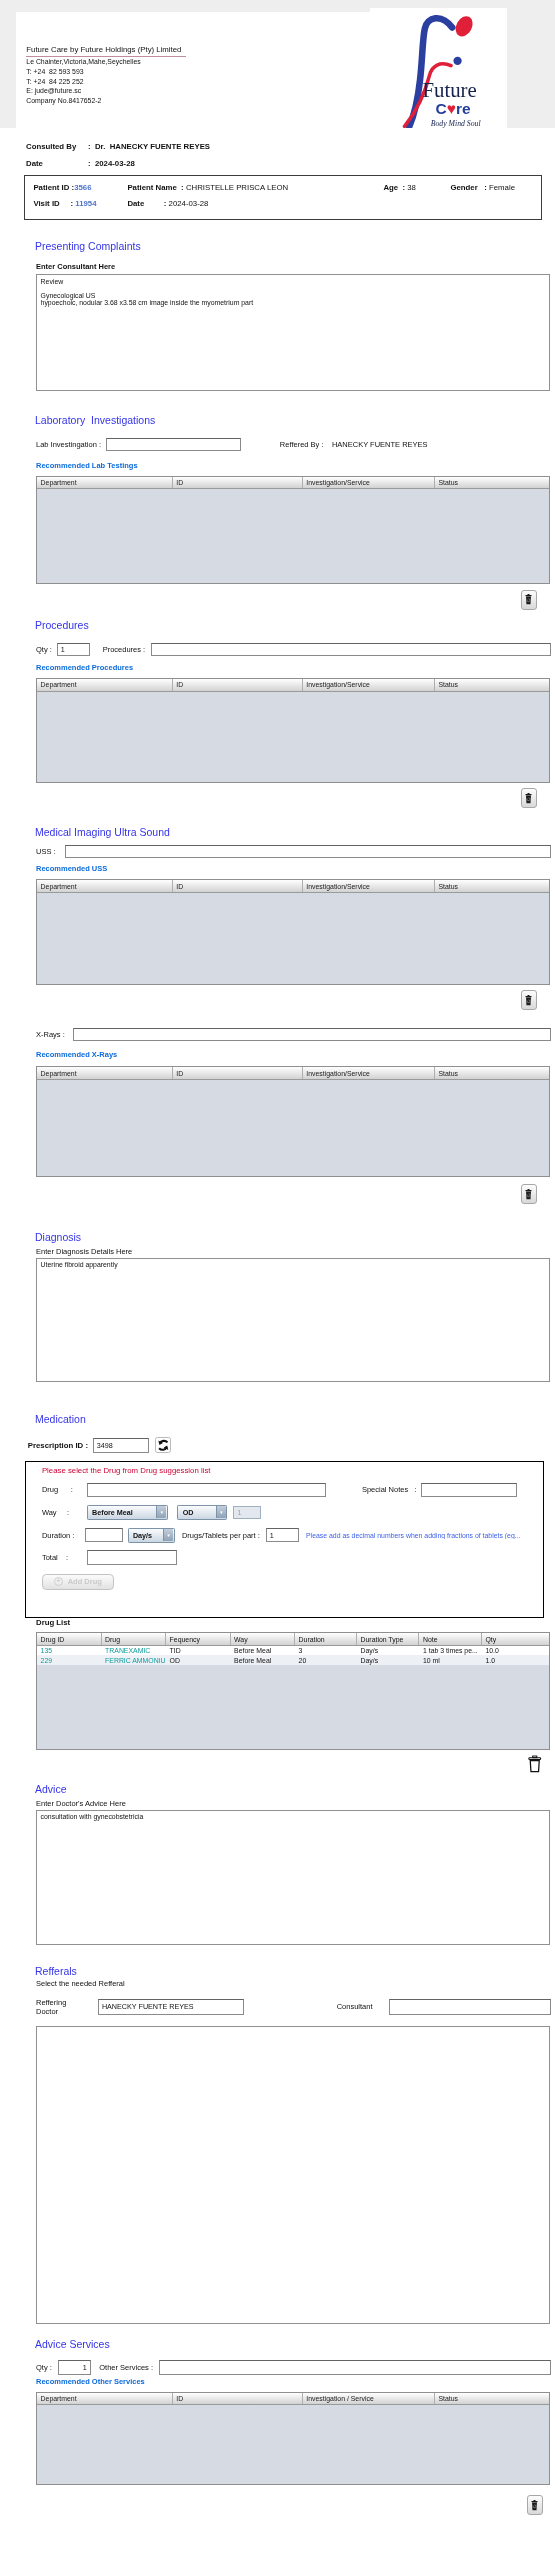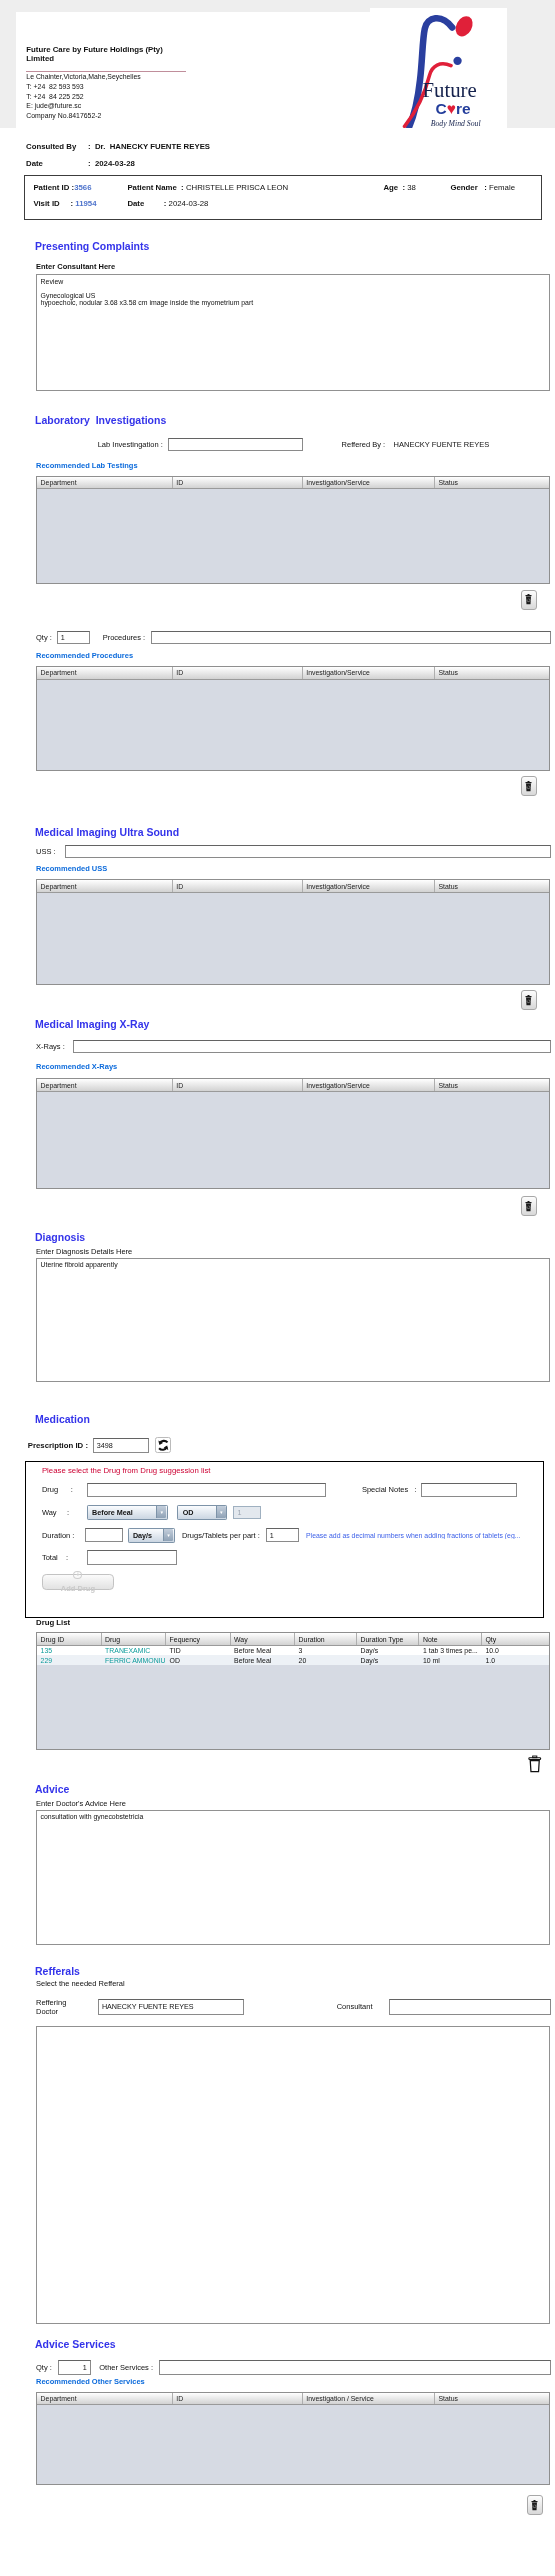--- a/index.html
+++ b/index.html
@@ -3,43 +3,43 @@
 <meta charset="utf-8">
 <style>
   * { box-sizing: border-box; }
   html,body { margin:0; padding:0; background:#fff; }
   body { font-family:"Liberation Sans", sans-serif; color:#111; }
   #page { position:relative; width:556px; height:2576px; background:#fff; overflow:hidden; }
 
   .graytop { position:absolute; top:0; left:0; width:556px; height:128px; background:#eeeeee; }
   .letterhead { position:absolute; top:12px; left:15.5px; width:491px; height:116px; background:#fff; }
   .lh-text { position:absolute; left:10.8px; top:33px; }
-  .lh-title { font-weight:bold; font-size:7.8px; white-space:pre-wrap; border-bottom:1.2px solid #c08e9b; padding-bottom:8px; width:160px; }
+  .lh-title { font-weight:normal; font-size:7.8px; white-space:pre-wrap; border-bottom:1.2px solid #c08e9b; padding-bottom:2px; width:160px; }
   .lh-line { font-size:6.9px; line-height:1.42; white-space:pre-wrap; }
   .lh-text .lh-line:first-of-type { margin-top:3px; }
   .logo-box { position:absolute; right:0; top:-3.6px; width:137px; height:120px; background:#fff; }
 
   .consult { position:absolute; left:26px; top:142px; font-size:7.8px; font-weight:bold; }
   .consult .crow { margin-bottom:7.8px; white-space:pre-wrap; }
   .cl { display:inline-block; width:62px; white-space:pre-wrap; }
 
   .patientbox { position:absolute; left:24px; top:175px; width:518px; height:45px; border:1.2px solid #3c3c3c; background:#fff; padding:6.6px 8.4px; font-size:7.8px; }
   .prow1 { display:grid; grid-template-columns:94px 256px 67px auto; }
   .prow2 { display:grid; grid-template-columns:94px auto; margin-top:7.8px; }
   .pl { font-weight:bold; white-space:pre-wrap; }
   .pv { font-weight:normal; white-space:pre-wrap; }
   .pv-id { color:#4f74cc; font-weight:bold; }
 
   .sec { position:absolute; left:23px; width:528px; }
-  .h2 { color:#3434ea; font-weight:bold; font-size:10.5px; white-space:pre-wrap;padding-left:12px; }
+  .h2 { color:#3434ea; font-weight:normal; font-size:10.5px; white-space:pre-wrap;padding-left:12px; }
   .flabel { font-size:7.5px; white-space:pre-wrap; }
   .boldlabel { font-size:7.5px; font-weight:bold; white-space:pre-wrap; }
   .reclink { color:#0b6adb; font-weight:bold; font-size:7.5px; margin-left:13px; display:inline-block; cursor:pointer; }
   .indent { margin-left:13px; }
-  .row { display:flex; align-items:center; margin-left:13px;justify-content:center; }
+  .row { display:flex; align-items:center; margin-left:13px; }
 
   .tb { border:0.6px solid #8a8a8a; border-top-color:#636363; height:13px; font-size:7.2px; padding:0.6px 3px; background:#fff; font-family:inherit; color:#111; }
   textarea.ta { display:block; width:514px; border:0.6px solid #919191; background:#fff; font-family:inherit; font-size:6.9px; padding:2.4px 3.6px; resize:none; color:#111; }
 
   .svc { border:0.6px solid #8f8f8f; background:#d6dae3; width:514px; margin-left:13px; }
   .svc-head { display:grid; grid-template-columns:26.5% 25.4% 25.8% 22.3%; background:linear-gradient(#ffffff,#d2d2d2); border-bottom:0.6px solid #9a9a9a; }
   .svc-head span { padding:2.4px 3.6px; font-size:6.9px; color:#1a1a1a; border-right:0.6px solid #aeaeae; overflow:hidden; white-space:nowrap; }
   .svc-head span:last-child { border-right:none; }
 
   .trashrow { display:flex; justify-content:flex-end; margin-right:14.3px; }
@@ -51,21 +51,21 @@
   .presc-label { font-size:7.8px; font-weight:bold; white-space:pre-wrap; }
   .refreshbtn { width:16px; height:16px; margin-left:6px; border:0.6px solid #bbb; border-radius:2.4px; background:#fff; display:flex; align-items:center; justify-content:center; padding:0; cursor:pointer; }
   .medbox { margin-left:2.4px; margin-top:8.4px; width:519px; height:157px; border:1.2px solid #000; background:#fff; padding:3.6px 7.2px 6px 15.5px; }
   .rednote { color:#cc0033; font-size:7.8px; }
   .mrow { display:flex; align-items:center; margin-top:7.8px; }
   .mlabel { display:inline-block; width:45px; font-size:7.5px; white-space:pre-wrap; flex:none; }
   .combo { height:15px; border:0.6px solid #7d93a8; border-radius:1.2px; background:linear-gradient(#fafcfe,#cbd6e2); display:flex; align-items:center; font-size:7.2px; font-weight:bold; padding-left:4.2px; position:relative; cursor:pointer; }
   .combo .arrowbox { position:absolute; right:0.6px; top:0.6px; bottom:0.6px; width:10.2px; background:linear-gradient(#c3cedb,#8fa2b6); border-left:0.6px solid #7d93a8; display:flex; align-items:center; justify-content:center; color:#fff; font-size:4.2px; border-radius:0 1.2px 1.2px 0; }
   .dis-tb { width:27.5px; height:13.7px; background:#e3e8ee; border:0.6px solid #9fb0c0; color:#9aa4b0; font-size:7.2px; padding:0.6px 3px; font-family:inherit; }
   .bluehint { color:#3b5fe8; font-size:6.9px; white-space:nowrap; overflow:hidden; flex:1; margin-left:7.2px; }
-  .addbtn { margin-top:9px; display:flex; align-items:center; justify-content:center; gap:4.8px; width:72px; height:16px; border:0.6px solid #c3c3c3; border-radius:4.2px; background:linear-gradient(#fbfbfb,#e2e2e2); color:#c9c9c9; font-weight:bold; font-size:7.5px; font-family:inherit; cursor:default;flex-direction:column; }
+  .addbtn { margin-top:9px; display:flex; align-items:center; justify-content:center; gap:4.8px; width:72px; height:16px; border:0.6px solid #c3c3c3; border-radius:4.2px; background:linear-gradient(#fbfbfb,#e2e2e2); color:#c9c9c9; font-weight:bold; font-size:7.5px; font-family:inherit; cursor:default; }
   .plus-circle { width:9px; height:9px; border:1.2px solid #cfcfcf; border-radius:50%; display:flex; align-items:center; justify-content:center; font-size:6.6px; line-height:1; color:#cfcfcf; font-weight:bold; }
 
   .drugtbl { border:0.6px solid #8f8f8f; background:#d6dae3; width:514px; margin-left:13px; }
   .dgrid { display:grid; grid-template-columns:12.6% 12.6% 12.6% 12.6% 12.1% 12.2% 12.2% auto; }
   .drug-head { background:linear-gradient(#ffffff,#d2d2d2); border-bottom:0.6px solid #9a9a9a; }
   .drug-head span { padding:2.4px 3.6px; font-size:6.9px; border-right:0.6px solid #aeaeae; white-space:nowrap; overflow:hidden; }
   .drug-head span:last-child { border-right:none; }
   .drug-row { background:#fff; font-size:6.9px; }
   .drug-row.alt { background:#edf1f6; }
   .drug-row span { padding:1.2px 3.6px; white-space:nowrap; overflow:hidden; }
@@ -153,20 +153,21 @@
             <rect x="7.5" y="1.2" width="5" height="2.6" rx="1" fill="#1b1b1b"></rect>
             <rect x="3" y="3.6" width="14" height="2.4" rx="1" fill="#1b1b1b"></rect>
             <path d="M4.5 7 L15.5 7 L14.5 24 L5.5 24 Z" fill="#1b1b1b"></path>
             <path d="M10 12 a3.2 3.2 0 1 1 -2.8 1.6" stroke="#b5b5b5" stroke-width="1.2" fill="none"></path>
           </svg>
       </button>
     </div>
   </div>
 
   <div class="sec" style="top:619px">
+    <div class="h2">Procedures</div>
     <div class="row" style="margin-top:12px">
       <span class="flabel">Qty :</span>
       <input class="tb" style="width: 33px; margin-left: 4.8px;" value="1">
       <span class="flabel" style="margin-left:13px">Procedures :</span>
       <input class="tb" style="flex: 1 1 0%; margin-left: 6px;">
     </div>
     <div class="reclink" style="margin-top:7px">Recommended Procedures</div>
     <div class="svc" style="margin-top:6px">
       <div class="svc-head">
         <span>Department</span>
@@ -210,21 +211,20 @@
             <rect x="7.5" y="1.2" width="5" height="2.6" rx="1" fill="#1b1b1b"></rect>
             <rect x="3" y="3.6" width="14" height="2.4" rx="1" fill="#1b1b1b"></rect>
             <path d="M4.5 7 L15.5 7 L14.5 24 L5.5 24 Z" fill="#1b1b1b"></path>
             <path d="M10 12 a3.2 3.2 0 1 1 -2.8 1.6" stroke="#b5b5b5" stroke-width="1.2" fill="none"></path>
           </svg>
       </button>
     </div>
   </div>
 
   <div class="sec" style="top:1018px">
-    <div class="h2">Medical Imaging X-Ray</div>
     <div class="row" style="margin-top:9.6px">
       <span class="flabel">X-Rays :</span>
       <input class="tb" style="flex: 1 1 0%; margin-left: 8.4px;">
     </div>
     <div class="reclink" style="margin-top:9.6px">Recommended X-Rays</div>
     <div class="svc" style="margin-top:7.2px">
       <div class="svc-head">
         <span>Department</span>
         <span>ID</span>
         <span>Investigation/Service</span>

